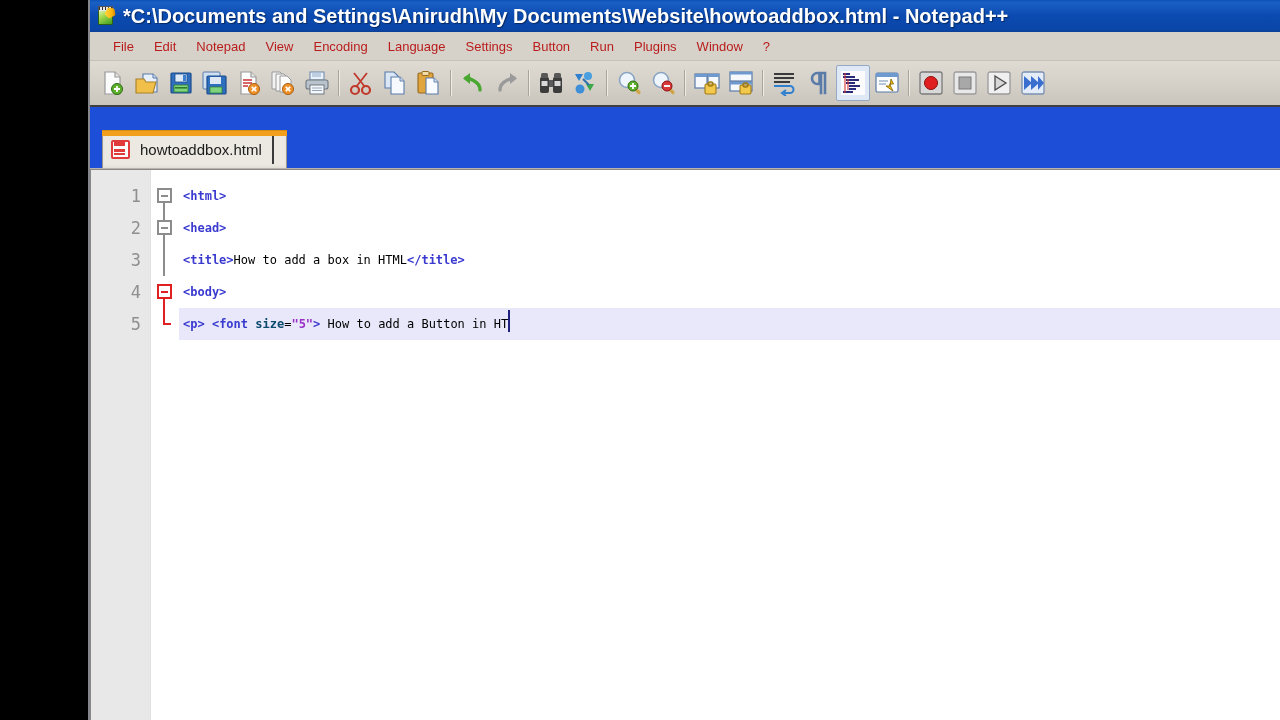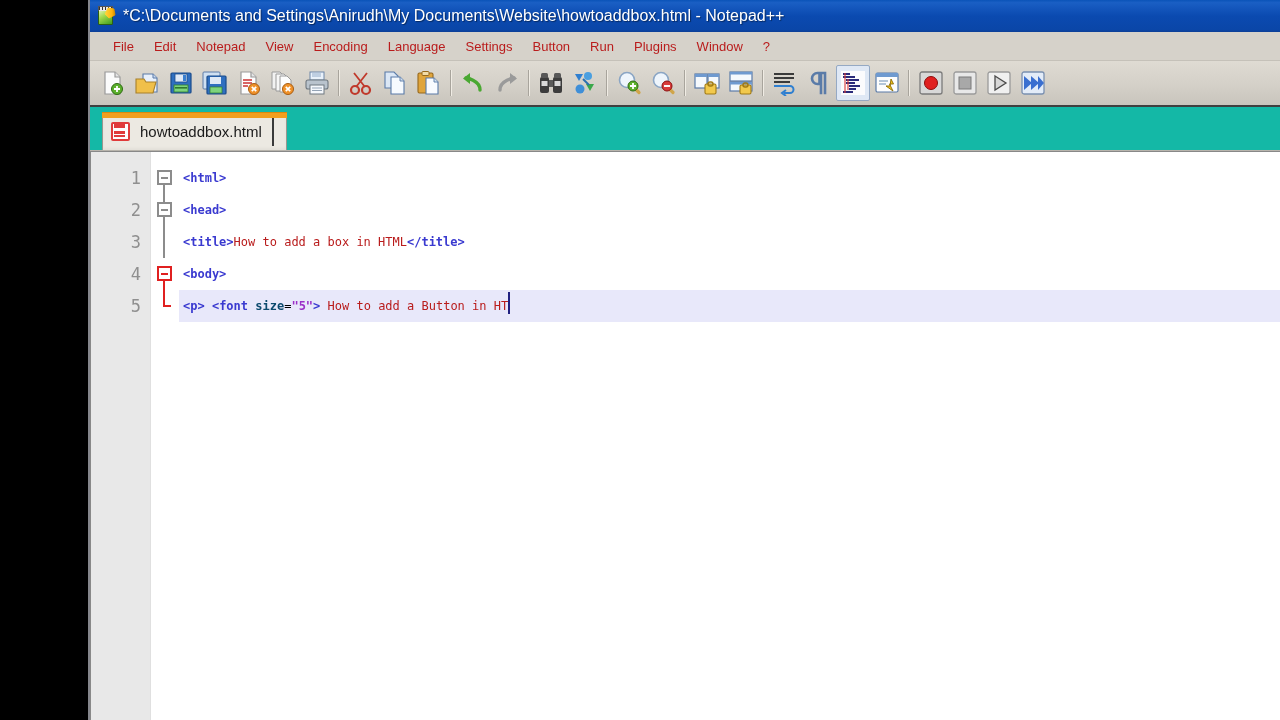--- a/index.html
+++ b/index.html
@@ -63,22 +63,22 @@
   }
   .npp-pencil {
     position: absolute; left: 9px; top: 1px;
     width: 11px; height: 11px;
     background: linear-gradient(45deg, #ffe14d 0%, #ffb20a 60%, #8a5b00 100%);
     transform: rotate(45deg);
     clip-path: polygon(50% 0%, 100% 35%, 78% 100%, 22% 100%, 0% 35%);
   }
   #title-text {
     color: #ffffff;
-    font-size: 16px;
-    font-weight: normal;
+    font-size: 20px;
+    font-weight: bold;
     white-space: nowrap;
     text-shadow: 1px 1px 1px rgba(0,0,0,0.45);
     letter-spacing: 0px;
   }
 
   
   #menubar {
     height: 29px;
     background: #d6d2ca;
     border-bottom: 1px solid #c5c1b9;
@@ -118,22 +118,22 @@
     width: 2px; height: 26px;
     border-left: 1px solid #a8a49c;
     border-right: 1px solid #f0ece4;
     margin: 0 4px;
     flex: 0 0 auto;
   }
   .ic { width: 26px; height: 26px; display:block; }
 
   
   #tabbar {
-    height: 44px;
-    background: #14b8a6;
+    height: 62px;
+    background: #1d4ed8;
     display: flex; align-items: flex-end;
     padding-left: 12px;
     position: relative;
     flex: 0 0 auto;
     border-bottom: 1px solid #b8b4ac;
   }
   #tab-active {
     height: 38px;
     background: #ece9e2;
     border: 1px solid #9a968e;
@@ -275,21 +275,21 @@
     font-family: "DejaVu Sans Mono", monospace;
     font-size: 12px;
     white-space: pre;
     padding-left: 4px;
     color: #000000;
   }
   .codeline.current {
     background: #e8e8fa;
   }
   .tk-tag    { color: #3a3ad0; font-weight: bold; }
-  .tk-text   { color: #b91c1c; }
+  .tk-text   { color: #000000; }
   .tk-attr   { color: #0c4a6e; font-weight: bold; }
   .tk-eq     { color: #000000; }
   .tk-val    { color: #9b30c8; font-weight: bold; }
   .caret {
     display: inline-block;
     width: 2px; height: 22px;
     background: #202080;
     vertical-align: -4px;
   }
 </style>

